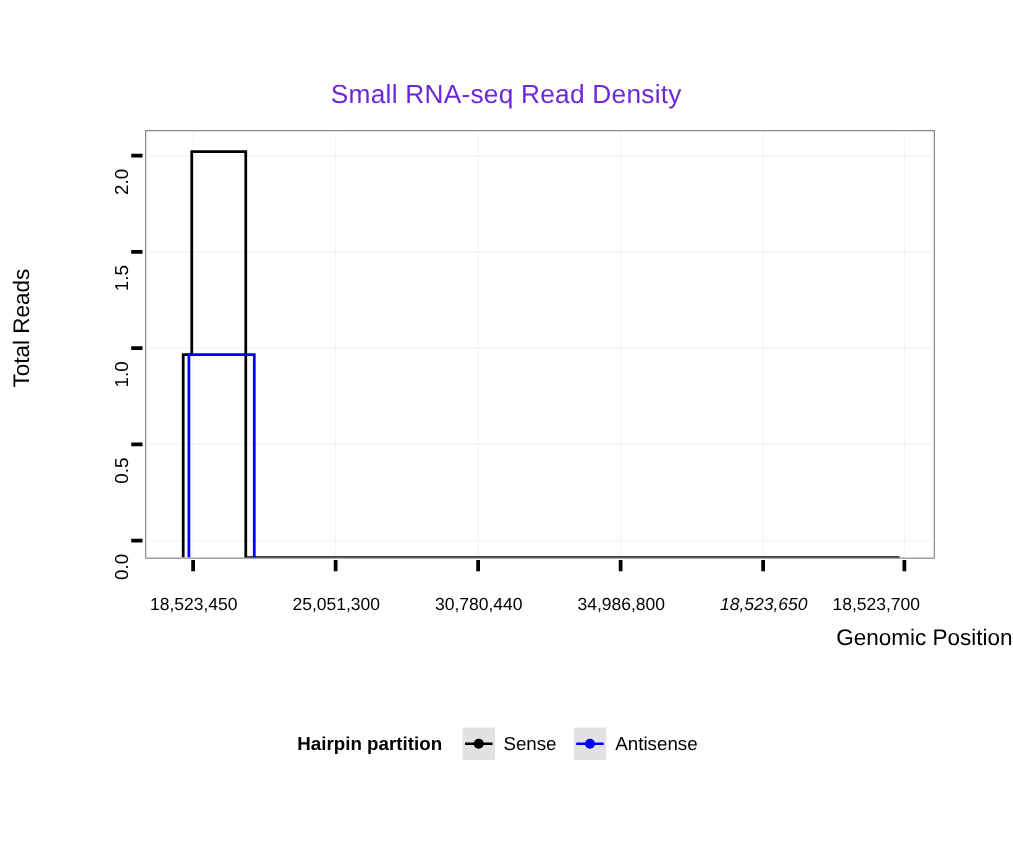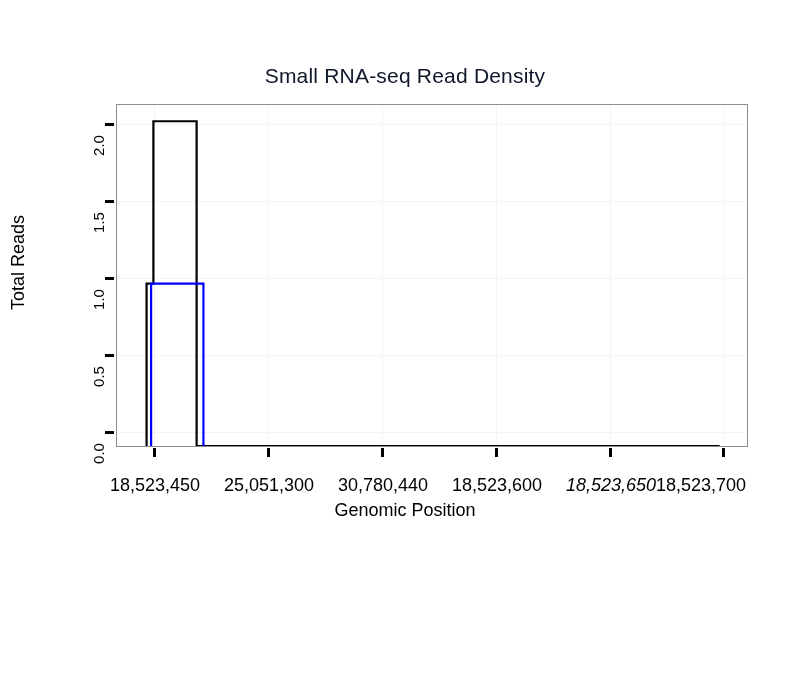--- a/index.html
+++ b/index.html
@@ -21,21 +21,21 @@
     width: 810px;
     height: 690px;
   }
   .chart-title {
     position: absolute;
     left: 0;
     top: 64px;
     width: 810px;
     text-align: center;
     font-size: 21px;
-    color: #0f172a;
+    color: #6d28d9;
     letter-spacing: 0.2px;
   }
   
   #panel {
     position: absolute;
     left: 116px;
     top: 104px;
     width: 632px;
     height: 343px;
     background: #ffffff;
@@ -83,31 +83,31 @@
   }
   
   .xtick-mark {
     position: absolute;
     width: 3px;
     height: 9px;
     background: #000;
   }
   .xtick-label {
     position: absolute;
-    font-size: 18px;
+    font-size: 14px;
     color: #000;
     white-space: nowrap;
     transform: translateX(-50%);
   }
   #xlab {
     position: absolute;
     left: 0;
     top: 500px;
     width: 810px;
-    text-align: center;
+    text-align: right;
     font-size: 18px;
   }
   
   #legend {
     position: absolute;
     left: 0;
     top: 582px;
     width: 810px;
     display: flex;
     align-items: center;
@@ -203,20 +203,39 @@
   <div class="xtick-mark" style="left:153px; top:448px;"></div>
   <div class="xtick-mark" style="left:267px; top:448px;"></div>
   <div class="xtick-mark" style="left:381px; top:448px;"></div>
   <div class="xtick-mark" style="left:495px; top:448px;"></div>
   <div class="xtick-mark" style="left:609px; top:448px;"></div>
   <div class="xtick-mark" style="left:722px; top:448px;"></div>
 
   <div class="xtick-label" style="left:155px; top:475px;">18,523,450</div>
   <div class="xtick-label" style="left:269px; top:475px;">25,051,300</div>
   <div class="xtick-label" style="left:383px; top:475px;">30,780,440</div>
-  <div class="xtick-label" style="left:497px; top:475px;">18,523,600</div>
+  <div class="xtick-label" style="left:497px; top:475px;">34,986,800</div>
   <div class="xtick-label" style="left:611px; top:475px;font-style:italic;">18,523,650</div>
   <div class="xtick-label" style="left:701px; top:475px;">18,523,700</div>
 
   <div id="xlab">Genomic Position</div>
 
+  <div id="legend">
+    <span id="legend-title">Hairpin partition</span>
+
+    <span class="legend-entry">
+      <span class="legend-key">
+        <span class="kline" style="background:#000000;"></span>
+        <span class="kdot" style="background:#000000;"></span>
+      </span>
+      <span class="legend-label">Sense</span>
+    </span>
+
+    <span class="legend-entry">
+      <span class="legend-key">
+        <span class="kline" style="background:#0000FF;"></span>
+        <span class="kdot" style="background:#0000FF;"></span>
+      </span>
+      <span class="legend-label">Antisense</span>
+    </span>
+  </div>
 
 </div>
 
 </body></html>

